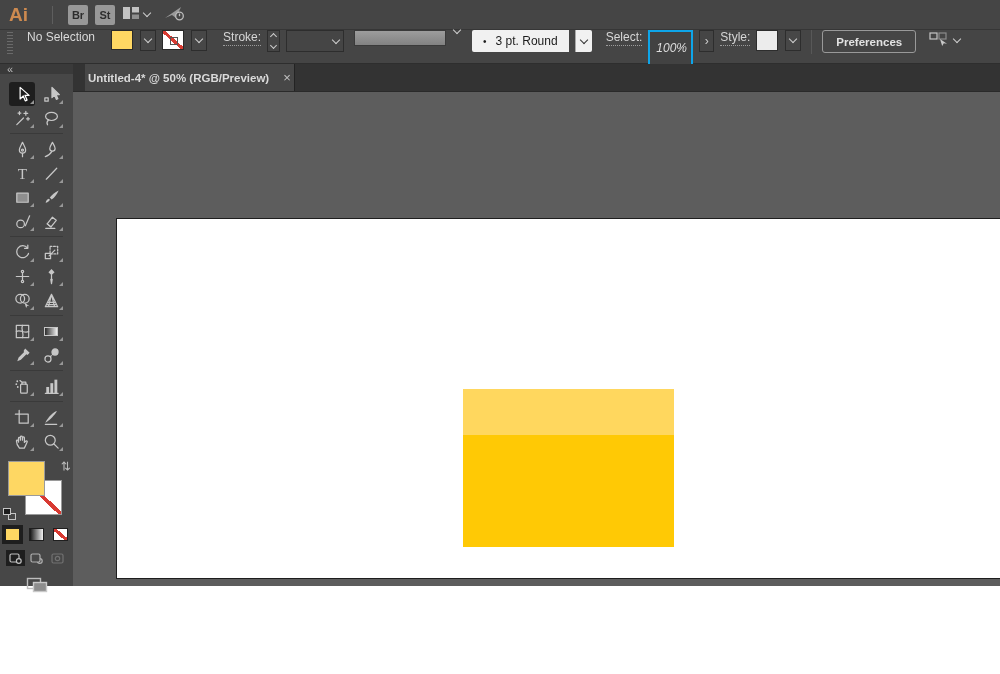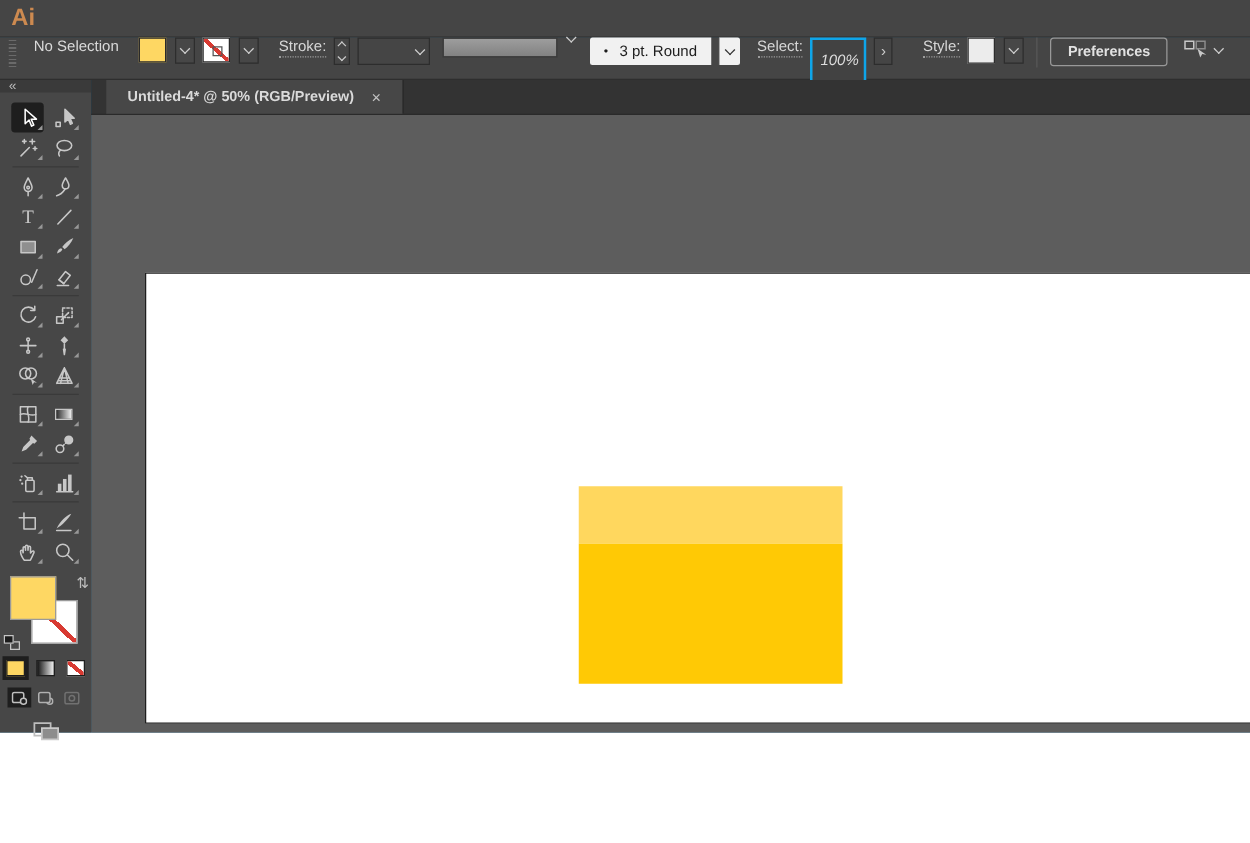--- a/index.html
+++ b/index.html
@@ -98,37 +98,55 @@
   .draw-modes { display:flex; gap:2px; margin-top:6px; }
   .dm-tile { width:19px; height:16px; display:flex; align-items:center; justify-content:center; }
   .dm-tile.active { background:#1e1e1e; }
   .dm-tile.disabled { opacity:.4; }
   .screen-mode { margin-top:10px; }
 
   
   .docarea { flex:1; display:flex; flex-direction:column; min-width:0; }
   .tabbar { height:28px; flex:none; background:#333333; display:flex; align-items:stretch;
             padding-left:12px; border-bottom:1px solid #2a2a2a; }
-  .tab { background:#474747; display:flex; align-items:center; padding:0 17px; gap:14px;
+  .tab { background:#474747; display:flex; align-items:center; padding:0 3px; gap:14px;
          font-size:11.5px; font-weight:bold; color:#dadada; border-right:1px solid #232323; white-space:nowrap; }
   .tab-close { color:#c3c3c3; font-size:13px; font-weight:normal; line-height:1; }
 
   .canvas { flex:1; position:relative; background:#5d5d5d; overflow:hidden; }
   .artboard { position:absolute; left:43px; top:126px; height:361px; right:-2px;
               background:#ffffff; border:1px solid #1e1e1e; }
   .rect-top    { position:absolute; left:390px; top:297px; width:211px; height:46px;  background:#ffd75e; }
   .rect-bottom { position:absolute; left:390px; top:343px; width:211px; height:112px; background:#ffc905; }
 </style>
 </head>
 <body>
 
 <div class="app">
 
   <div class="menubar">
     <span class="logo">Ai</span>
+    <div class="mb-right">
+      <span class="mb-sep"></span>
+      <button class="sq-btn">Br</button>
+      <button class="sq-btn">St</button>
+      <span class="icon-wrap">
+        <span><svg width="18" height="14" viewBox="0 0 18 14">
+              <rect x="1" y="1" width="7" height="12" fill="#c3c3c3"></rect>
+              <rect x="10" y="1" width="7" height="5.5" fill="#c3c3c3"></rect>
+              <rect x="10" y="8.5" width="7" height="4.5" fill="#8f8f8f"></rect>
+            </svg></span>
+        <span class="chev"></span>
+      </span>
+      <span style="margin-left:6px"><svg width="22" height="16" viewBox="0 0 22 16">
+            <path d="M2 13 18 2l-5 11-4-3z" fill="#9a9a9a"></path>
+            <circle cx="16.5" cy="11" r="3.8" fill="#474747" stroke="#bdbdbd" stroke-width="1.3"></circle>
+            <path d="M16.5 8.6v2.6" stroke="#bdbdbd" stroke-width="1.3"></path>
+          </svg></span>
+    </div>
   </div>
 
   <div class="controlbar">
     <span class="grip"></span>
     <span class="status-text">No Selection</span>
 
     <span class="swatch" style="background: rgb(254, 215, 99);"></span>
     <span class="chev-btn">
         <span class="chev"></span>
       </span>
@@ -154,21 +172,21 @@
       <span>3 pt. Round</span>
     </span>
     <span class="white-chev-btn">
         <span class="chev"></span>
       </span>
 
     <span class="cb-label" style="margin-left:8px">Select:</span>
     <span class="field">100%</span>
     <span class="expand-btn">›</span>
 
-    <span class="cb-label" style="margin-left:18px">Style:</span>
+    <span class="cb-label" style="margin-left:0">Style:</span>
     <span class="style-swatch"></span>
     <span class="chev-btn">
         <span class="chev"></span>
       </span>
 
     <span class="vsep"></span>
     <button class="cb-btn">Preferences</button>
 
     <span class="icon-wrap" style="margin-left:6px">
       <span><svg width="22" height="18" viewBox="0 0 22 18" fill="none" stroke="#c7c7c7" stroke-width="1.2">

